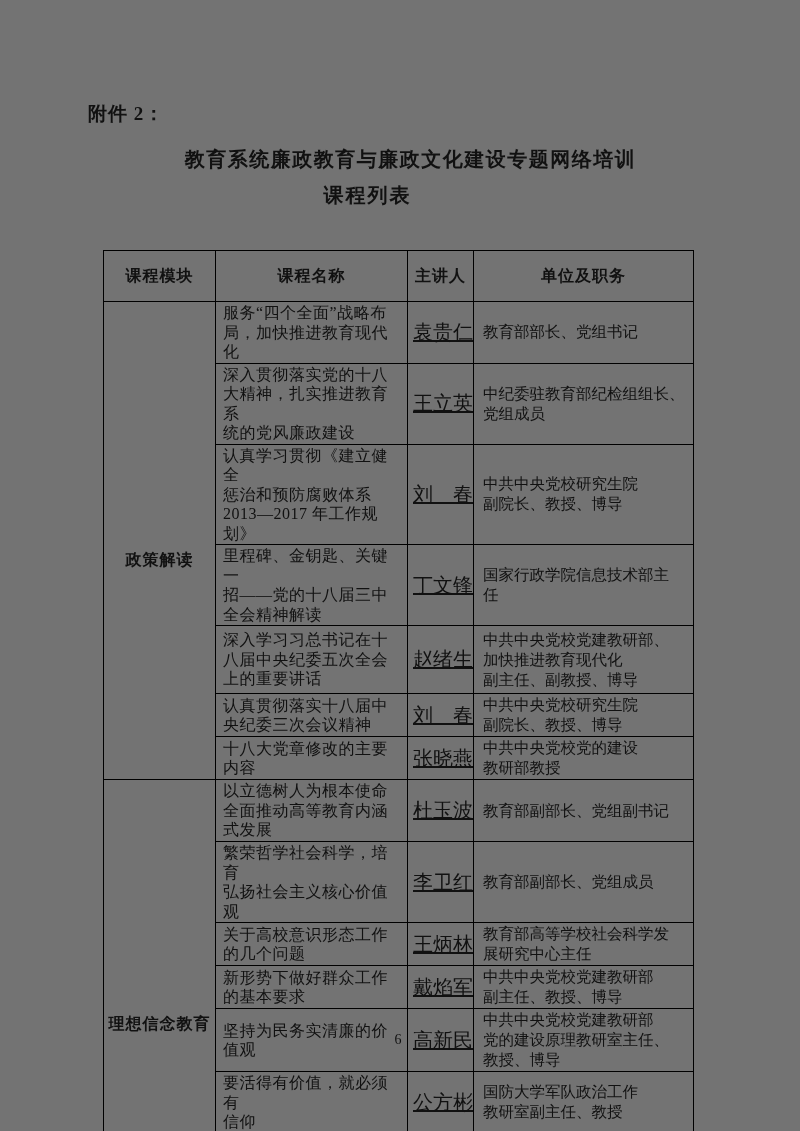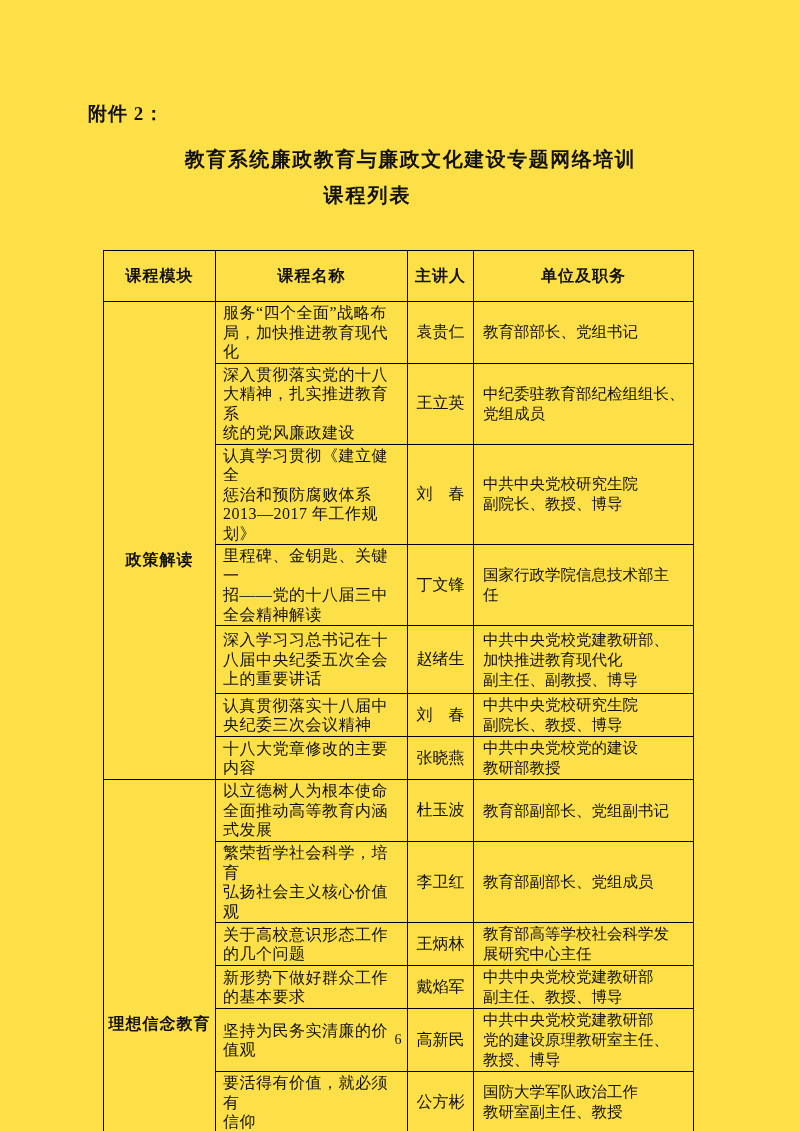--- a/index.html
+++ b/index.html
@@ -1,21 +1,21 @@
 <!DOCTYPE html>
 <html><head>
 <meta charset="utf-8">
 <style>
   * { margin: 0; padding: 0; box-sizing: border-box; }
   html, body { background: #ffffff; }
   .page {
     position: relative;
     width: 800px;
     height: 1131px;
-    background: #fde047;
+    background: #737373;
     color: #111111;
     font-family: "Liberation Serif", "DejaVu Serif", serif;
     overflow: hidden;
   }
   .attachment-label {
     position: absolute;
     left: 88px;
     top: 101px;
     font-size: 19px;
     font-weight: bold;
@@ -63,23 +63,24 @@
   }
   td.course-cell {
     font-size: 16px;
     line-height: 19.5px;
     padding: 1px 19px 1px 7px;
     vertical-align: middle;
     white-space: pre-line;
     letter-spacing: 0.5px;
   }
   td.speaker-cell {
-    font-size: 16px;
-    text-align: center;
+    font-size: 20px;
+    text-align: right;
     vertical-align: middle;
+    text-decoration: underline;
   }
   td.unit-cell {
     font-size: 15.5px;
     line-height: 20px;
     padding: 1px 3px 1px 9px;
     vertical-align: middle;
     white-space: pre-line;
   }
   td.module-cell {
     vertical-align: top;

